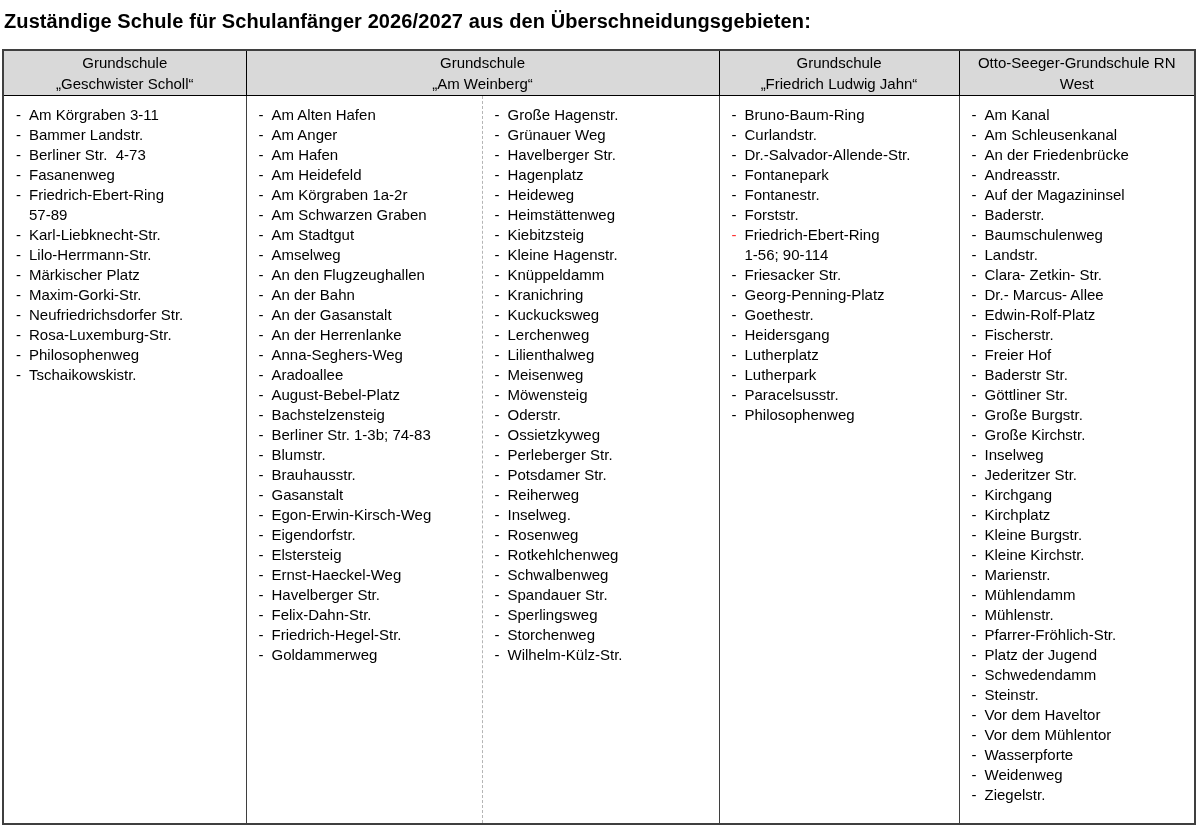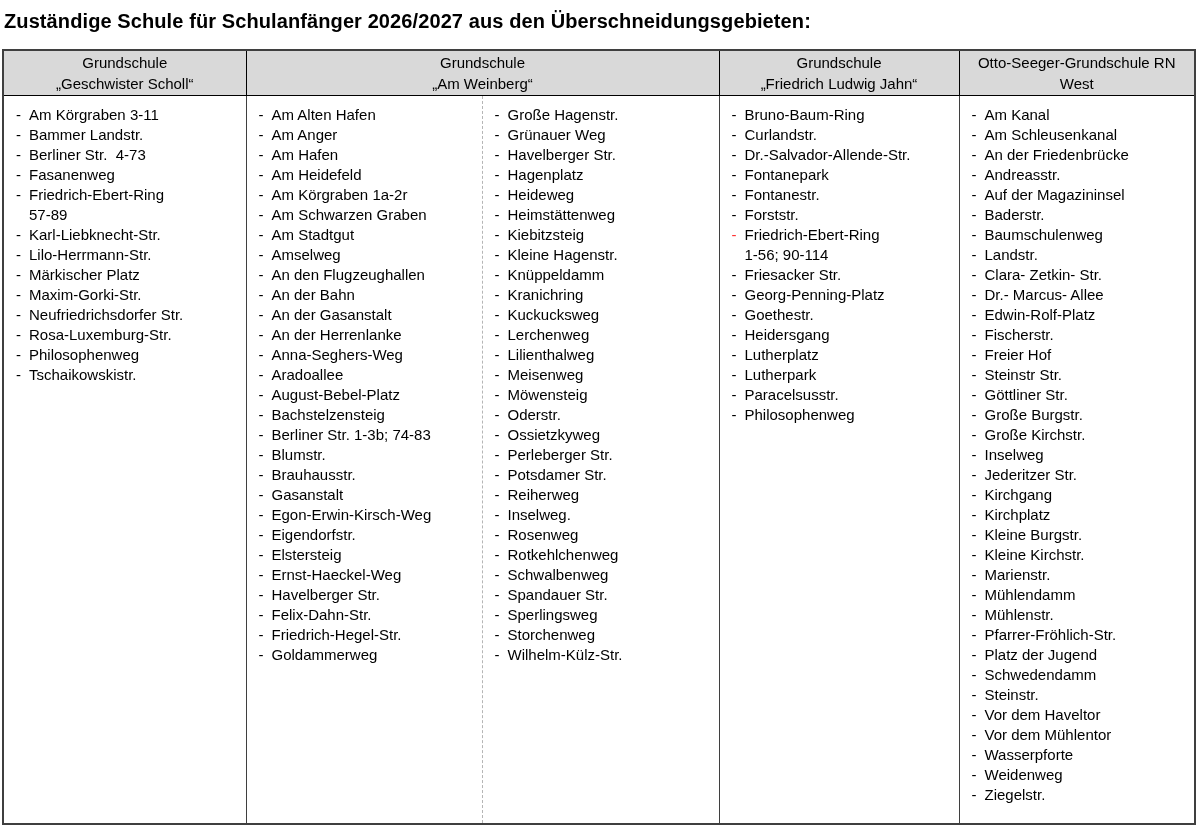--- a/index.html
+++ b/index.html
@@ -217,21 +217,21 @@
               <li><span class="dash">-</span><span class="txt">Andreasstr.</span></li>
               <li><span class="dash">-</span><span class="txt">Auf der Magazininsel</span></li>
               <li><span class="dash">-</span><span class="txt">Baderstr.</span></li>
               <li><span class="dash">-</span><span class="txt">Baumschulenweg</span></li>
               <li><span class="dash">-</span><span class="txt">Landstr.</span></li>
               <li><span class="dash">-</span><span class="txt">Clara- Zetkin- Str.</span></li>
               <li><span class="dash">-</span><span class="txt">Dr.- Marcus- Allee</span></li>
               <li><span class="dash">-</span><span class="txt">Edwin-Rolf-Platz</span></li>
               <li><span class="dash">-</span><span class="txt">Fischerstr.</span></li>
               <li><span class="dash">-</span><span class="txt">Freier Hof</span></li>
-              <li><span class="dash">-</span><span class="txt">Steinstr Str.</span></li>
+              <li><span class="dash">-</span><span class="txt">Baderstr Str.</span></li>
               <li><span class="dash">-</span><span class="txt">Göttliner Str.</span></li>
               <li><span class="dash">-</span><span class="txt">Große Burgstr.</span></li>
               <li><span class="dash">-</span><span class="txt">Große Kirchstr.</span></li>
               <li><span class="dash">-</span><span class="txt">Inselweg</span></li>
               <li><span class="dash">-</span><span class="txt">Jederitzer Str.</span></li>
               <li><span class="dash">-</span><span class="txt">Kirchgang</span></li>
               <li><span class="dash">-</span><span class="txt">Kirchplatz</span></li>
               <li><span class="dash">-</span><span class="txt">Kleine Burgstr.</span></li>
               <li><span class="dash">-</span><span class="txt">Kleine Kirchstr.</span></li>
               <li><span class="dash">-</span><span class="txt">Marienstr.</span></li>

